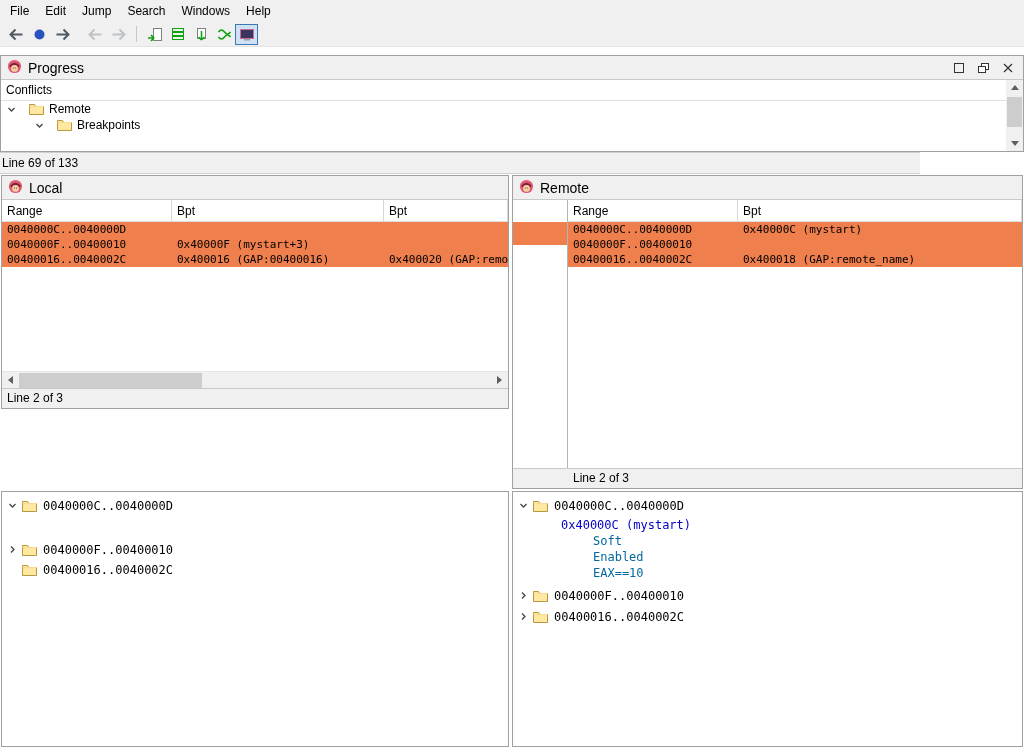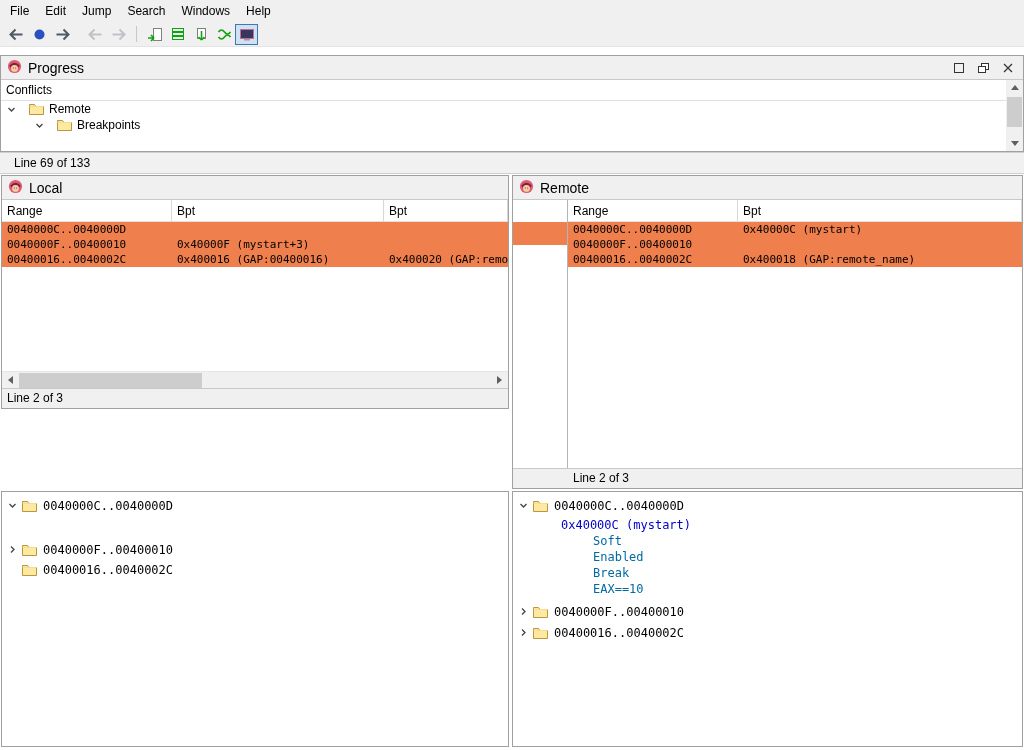--- a/index.html
+++ b/index.html
@@ -45,23 +45,23 @@
 
   
   .vscroll { position:absolute; top:0; right:0; width:17px; height:71px;
     background:#f0f0f0; display:flex; flex-direction:column; align-items:center; }
   .sarrow { height:15px; width:17px; display:flex; align-items:center; justify-content:center; }
   .vtrack { flex:1; width:17px; position:relative; }
   .vthumb { position:absolute; top:2px; left:1px; width:15px; height:30px; background:#cdcdcd; }
   .sarrow.bottom { margin-top:auto; }
 
   
-  .main-status { position:absolute; top:152px; left:0; width:1024px; height:22px;
+  .main-status { position:absolute; top:152px; left:0; width:920px; height:22px;
     background:#f1f1f1; border-top:1px solid #cfcfcf; border-bottom:1px solid #cfcfcf;
-    line-height:20px; padding-left:14px; }
+    line-height:20px; padding-left:2px; }
 
   
   .local-window  { top:175px; left:1px;   width:508px; height:234px; }
   .remote-window { top:175px; left:512px; width:511px; height:314px; }
   .thead { height:22px; display:flex; line-height:22px; border-bottom:1px solid #e0e0e0;justify-content:space-between; }
   .thc { border-right:1px solid #d8d8d8; padding-left:5px; overflow:hidden; white-space:nowrap; }
   .trow { height:15px; display:flex; background:#ef7f4d; }
   .tc { padding-left:5px; overflow:hidden; white-space:nowrap; line-height:15px;
     font-family:"DejaVu Sans Mono",monospace; font-size:11px; }
   .local-window .c1, .rtable .c1 { width:170px; }
@@ -400,21 +400,20 @@
       <svg width="15" height="12" viewBox="0 0 15 12">
           <path d="M0.5 1.5 h5 l1.5 2 h7.5 v8 h-14 z" fill="#ffe9a2" stroke="#b9973f"></path>
           <path d="M0.5 3.5 h14" stroke="#f6dd8e"></path>
         </svg>
     </span>
     <span>0040000C..0040000D</span>
   </div>
   <div class="detail1 mt3">0x40000C (mystart)</div>
   <div class="detail2">Soft</div>
   <div class="detail2">Enabled</div>
-  <div class="detail2">Break</div>
   <div class="detail2">EAX==10</div>
   <div class="btrow mt6">
     <span class="chev">
       <svg width="9" height="9" viewBox="0 0 9 9">
           <path d="M3 1.5 L6 4.5 L3 7.5" fill="none" stroke="#444" stroke-width="1.3"></path>
         </svg>
     </span>
     <span class="ficon">
       <svg width="15" height="12" viewBox="0 0 15 12">
           <path d="M0.5 1.5 h5 l1.5 2 h7.5 v8 h-14 z" fill="#ffe9a2" stroke="#b9973f"></path>

